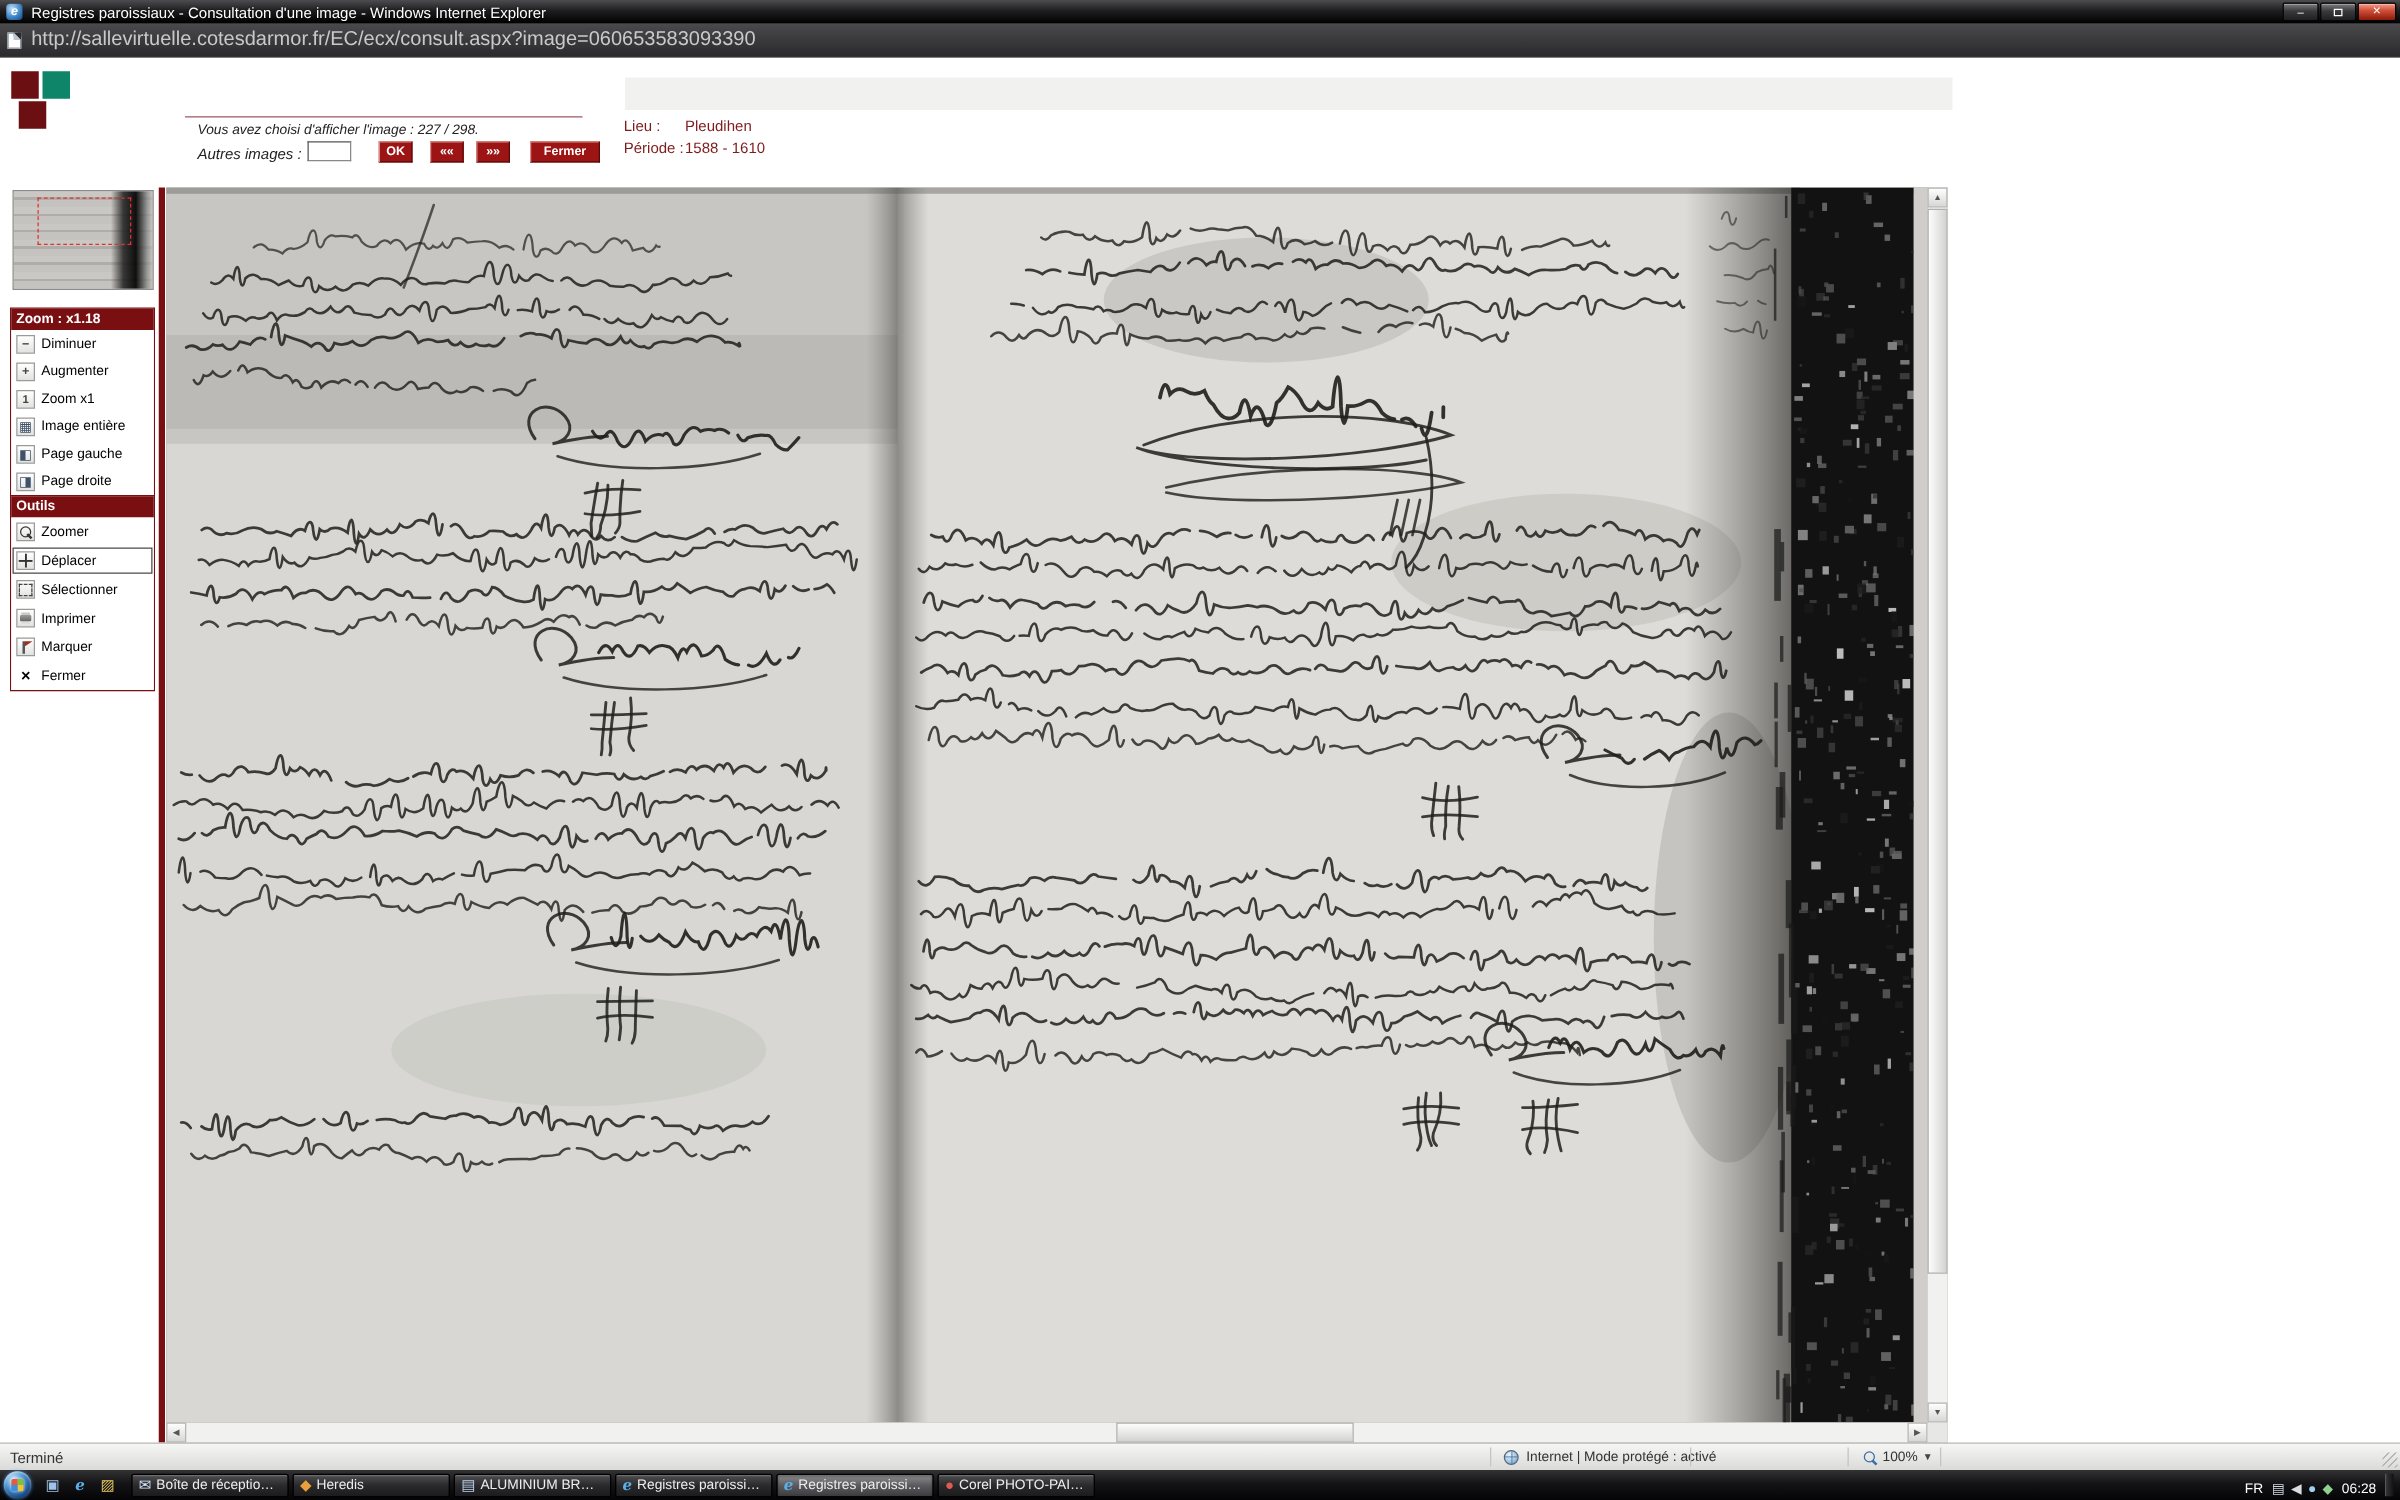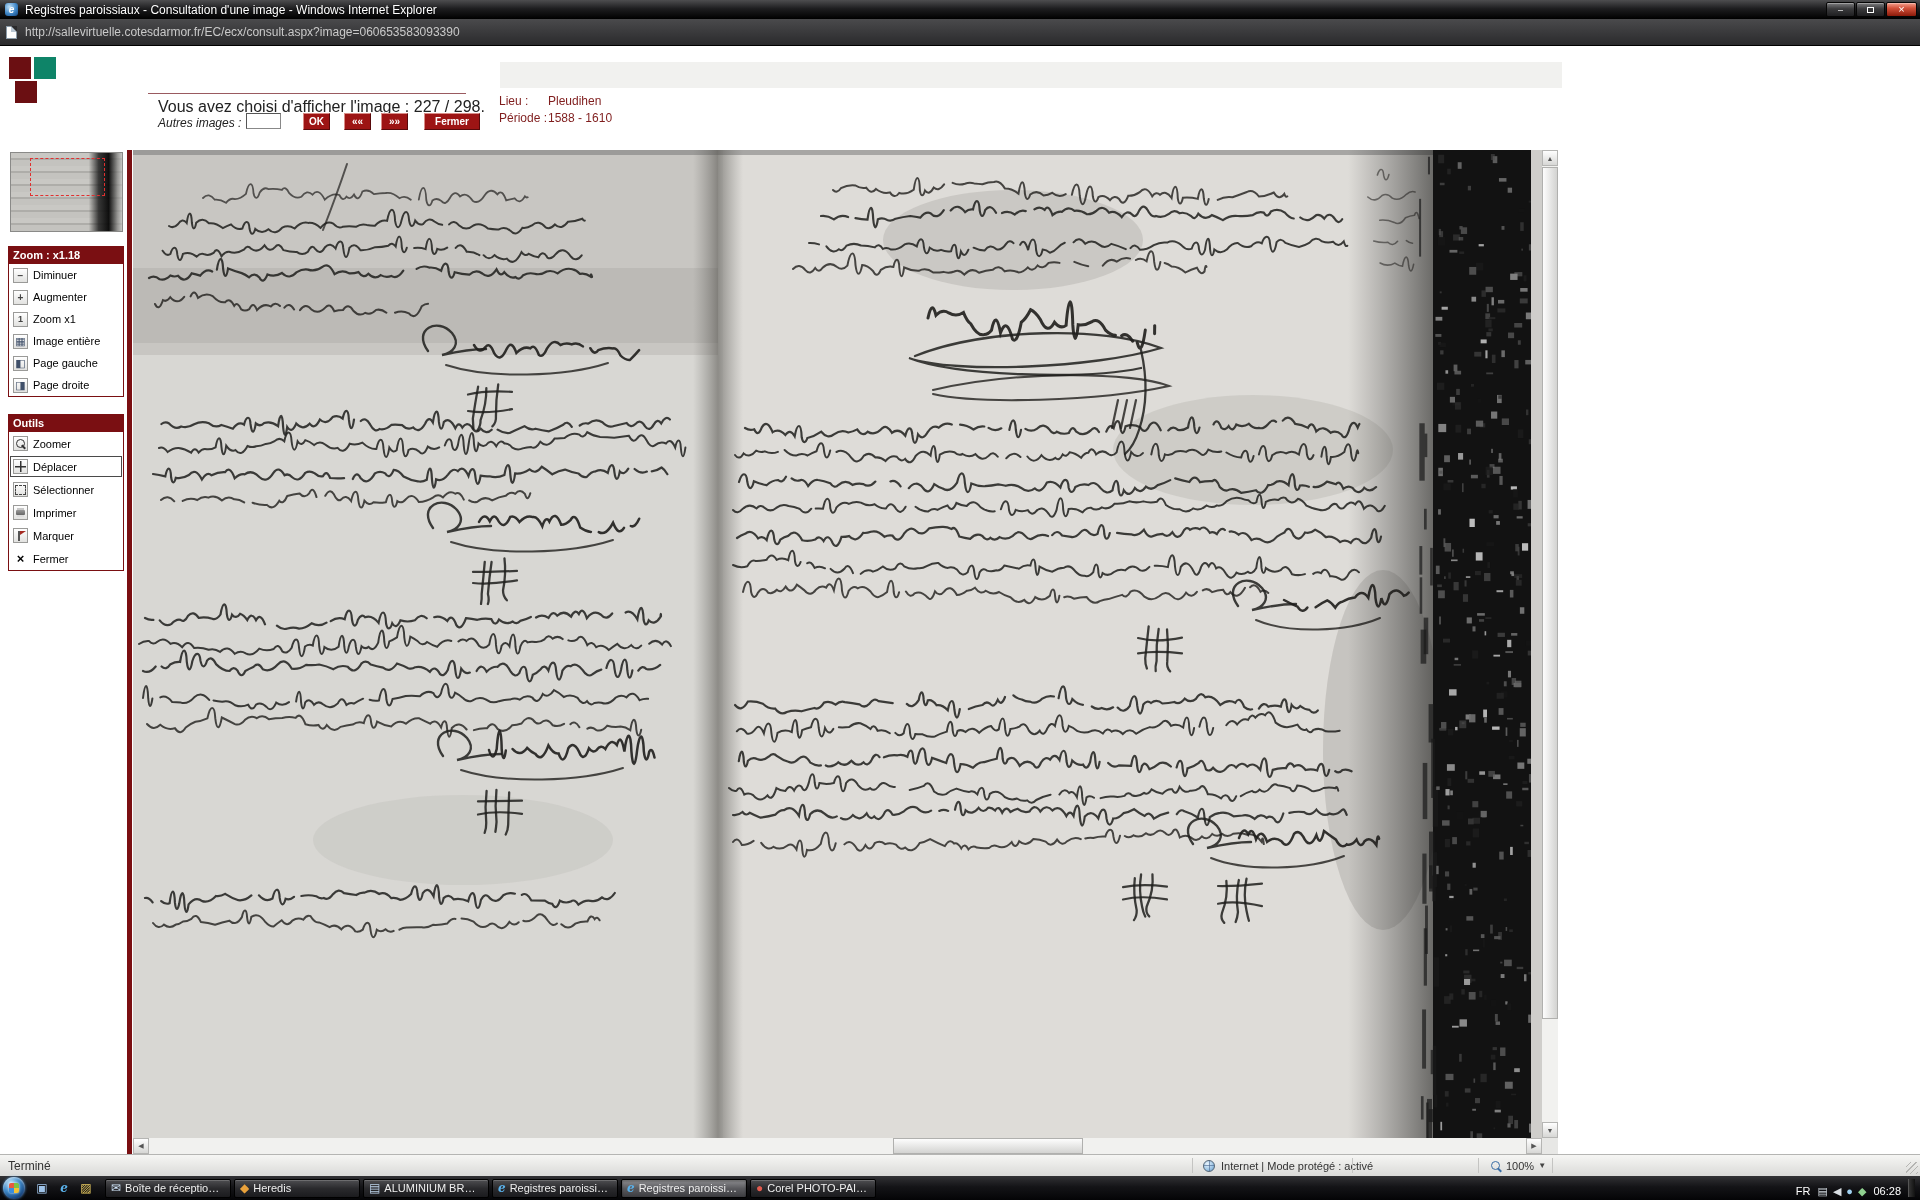--- a/index.html
+++ b/index.html
@@ -24,58 +24,58 @@
   .closeglyph{font-size:11px;line-height:1}
 
   
   .addrbar{position:absolute;left:0;top:19px;width:100%;height:27px;z-index:39;
     background:linear-gradient(#4a4a4c,#2a2a2c);border-bottom:1px solid #000;
     display:flex;align-items:center}
   .page-icon{width:11px;height:13px;margin-left:6px;background:#fdfdfd;border:1px solid #8a9aa8;
     position:relative;flex:0 0 auto}
   .page-icon::before{content:"";position:absolute;right:-1px;top:-1px;border:3px solid;
     border-color:#2a2a2c #2a2a2c #b9c6d2 #b9c6d2}
-  .url{color:#c9c9c9;font-size:12px;margin-left:8px;white-space:nowrap;cursor:text}
+  .url{color:#c9c9c9;font-size:16px;margin-left:8px;white-space:nowrap;cursor:text}
 
   
   .content{position:absolute;left:0;top:46px;width:1920px;height:1108px;background:#fff}
 
   .logo-sq{position:absolute;width:22px;height:22px}
   .sq1{left:9px;top:57px;background:#6b0f12}
   .sq2{left:34px;top:57px;background:var(--teal)}
   .sq3{left:15px;top:81px;background:#6b0f12}
 
   .hband{position:absolute;left:500px;top:62px;width:1062px;height:26px;background:#f1f1ef}
 
   .page-title{position:absolute;left:148px;top:54px;font-family:"DejaVu Serif",serif;
     font-style:italic;font-weight:bold;font-size:28px;color:#8b3a44;letter-spacing:1px;
     text-shadow:1px 1px 0 rgba(130,60,70,.25);white-space:nowrap}
   .title-rule{position:absolute;left:148px;top:93px;width:318px;height:1px;background:#9a5a60}
-  .chosen{position:absolute;left:158px;top:98px;font-size:16px;color:#222}
+  .chosen{position:absolute;left:158px;top:98px;font-style:italic;font-size:11px;color:#222}
   .ai-label{position:absolute;left:158px;top:116px;font-style:italic;font-size:12px;color:#222}
   .ai-input{position:absolute;left:246px;top:113px;width:35px;height:16px;
     border:1px solid #888;border-top-color:#555;border-left-color:#555;font-size:11px;padding:0 2px;
     font-family:inherit}
   .rbtn{position:absolute;top:113px;height:17px;background:var(--btnred);color:#fff;
     font-size:10px;font-weight:bold;border:1px solid;border-color:#d98c86 #58090b #58090b #d98c86;
     display:flex;align-items:center;justify-content:center;padding:0 4px;cursor:pointer;font-family:inherit}
   .okb{left:303px;width:27px}.prevb{left:344px;width:27px}.nextb{left:381px;width:27px}.fermerb{left:424px;width:56px}
   .info-label{position:absolute;font-size:12px;color:#7f1d1d}
   .lieu-l{left:499px;top:94px}.lieu-v{left:548px;top:94px}
   .per-l{left:499px;top:111px}.per-v{left:548px;top:111px}
 
   
   .thumb{position:absolute;left:10px;top:152px;width:113px;height:80px;border:1px solid #8a8a88;cursor:pointer;
     background:
       linear-gradient(90deg,rgba(0,0,0,0) 70%,rgba(30,30,30,.85) 79%,rgba(5,5,5,.95) 88%,rgba(130,130,128,.7) 96%,rgba(200,200,198,.6)),
       repeating-linear-gradient(180deg,#c9c8c4 0 5px,#aeada9 5px 7px,#c4c3bf 7px 13px)}
   .thumb-sel{position:absolute;left:19px;top:5px;width:75px;height:38px;border:1px dashed #e03030}
 
   .panel{position:absolute;left:8px;width:116px;border:1px solid var(--accent);background:#fff}
-  .zoomp{top:246px}.toolsp{top:414px}
+  .zoomp{top:246px}.toolsp{top:396px}
   .phead{height:17px;background:var(--accent);color:#fff;font-size:11px;font-weight:bold;
     line-height:17px;padding-left:4px}
   .side-item{height:22px;display:flex;align-items:center;gap:5px;padding-left:4px;
     font-size:11px;color:#000;cursor:pointer;background:#fff}
   .toolsp .side-item{height:23px}
   .side-item.selected{outline:1px solid #4a4a4a;outline-offset:-2px}
 
   .si{flex:0 0 15px;width:15px;height:15px;border:1px solid #9a9a98;
     background:linear-gradient(#fff,#e2e2e0);display:inline-flex;align-items:center;
     justify-content:center;position:relative;font-size:10px;color:#444}

